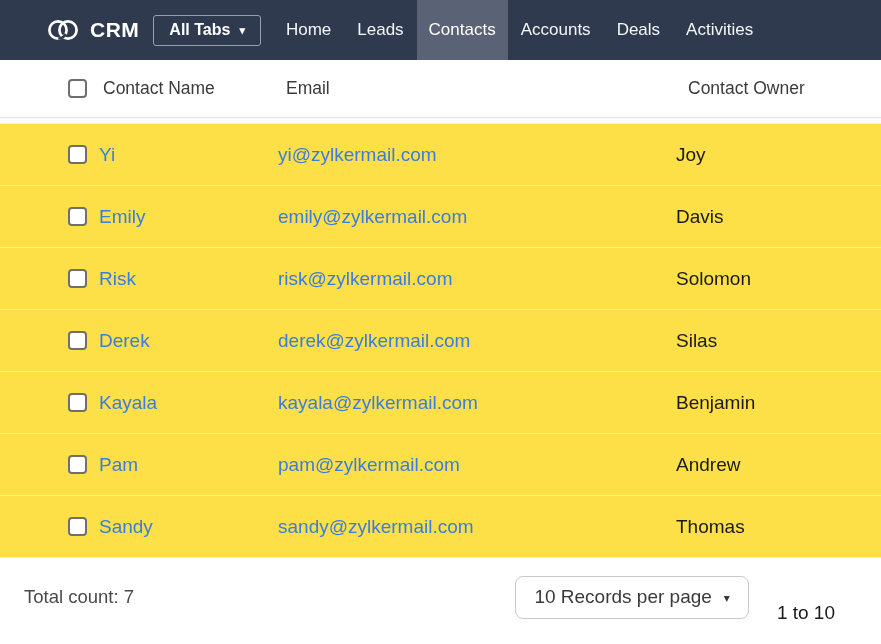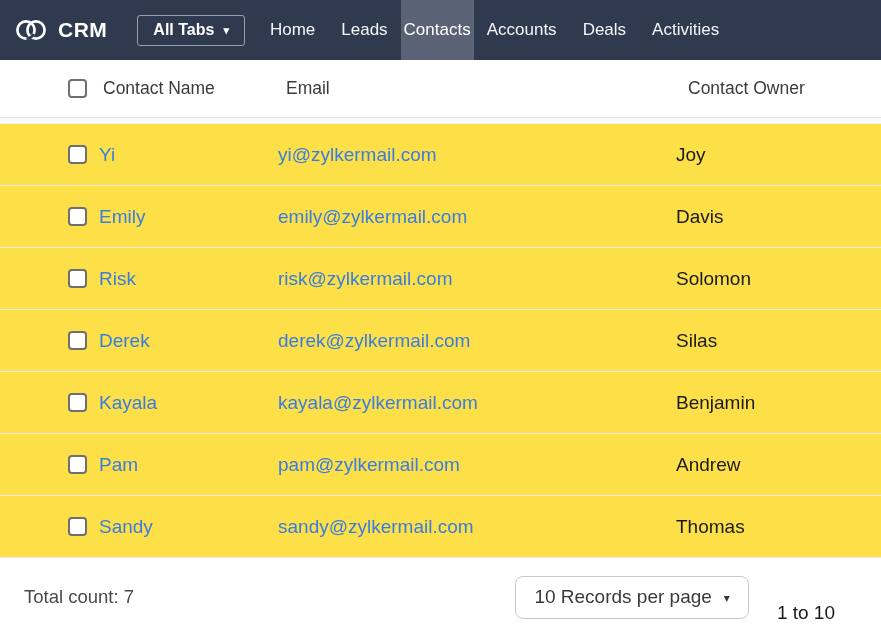--- a/index.html
+++ b/index.html
@@ -14,32 +14,32 @@
   .navbar {
     height: 60px;
     background: #2f3a4e;
     display: flex;
     align-items: stretch;
     color: #ffffff;
   }
   .brand {
     display: flex;
     align-items: center;
-    padding-left: 14px;
+    padding-left: 46px;
   }
   .brand-logo { display: flex; align-items: center; margin-right: 10px; }
   .brand-name {
     font-size: 21px;
     font-weight: bold;
     letter-spacing: 0.5px;
     color: #ffffff;
   }
   .all-tabs-btn {
     align-self: center;
-    margin-left: 30px;
+    margin-left: 14px;
     border: 1px solid #97a0af;
     border-radius: 3px;
     padding: 5px 15px 6px 15px;
     font-size: 16px;
     font-weight: bold;
     color: #ffffff;
     background: transparent;
     display: flex;
     align-items: center;
     gap: 9px;
@@ -63,21 +63,21 @@
     align-items: center;
     padding: 0 13px;
     font-size: 17px;
     color: #f4f6f8;
     cursor: pointer;
     white-space: nowrap;
   }
   .nav-tab.active {
     background: #5a6375;
     color: #ffffff;
-    padding: 0 3px;
+    padding: 0 12px;
   }
 
   
   .grid {
     display: grid;
     grid-template-columns: 19px 167px 386px 1fr;
     column-gap: 16px;
     align-items: center;
     padding-left: 68px;
     padding-right: 10px;

